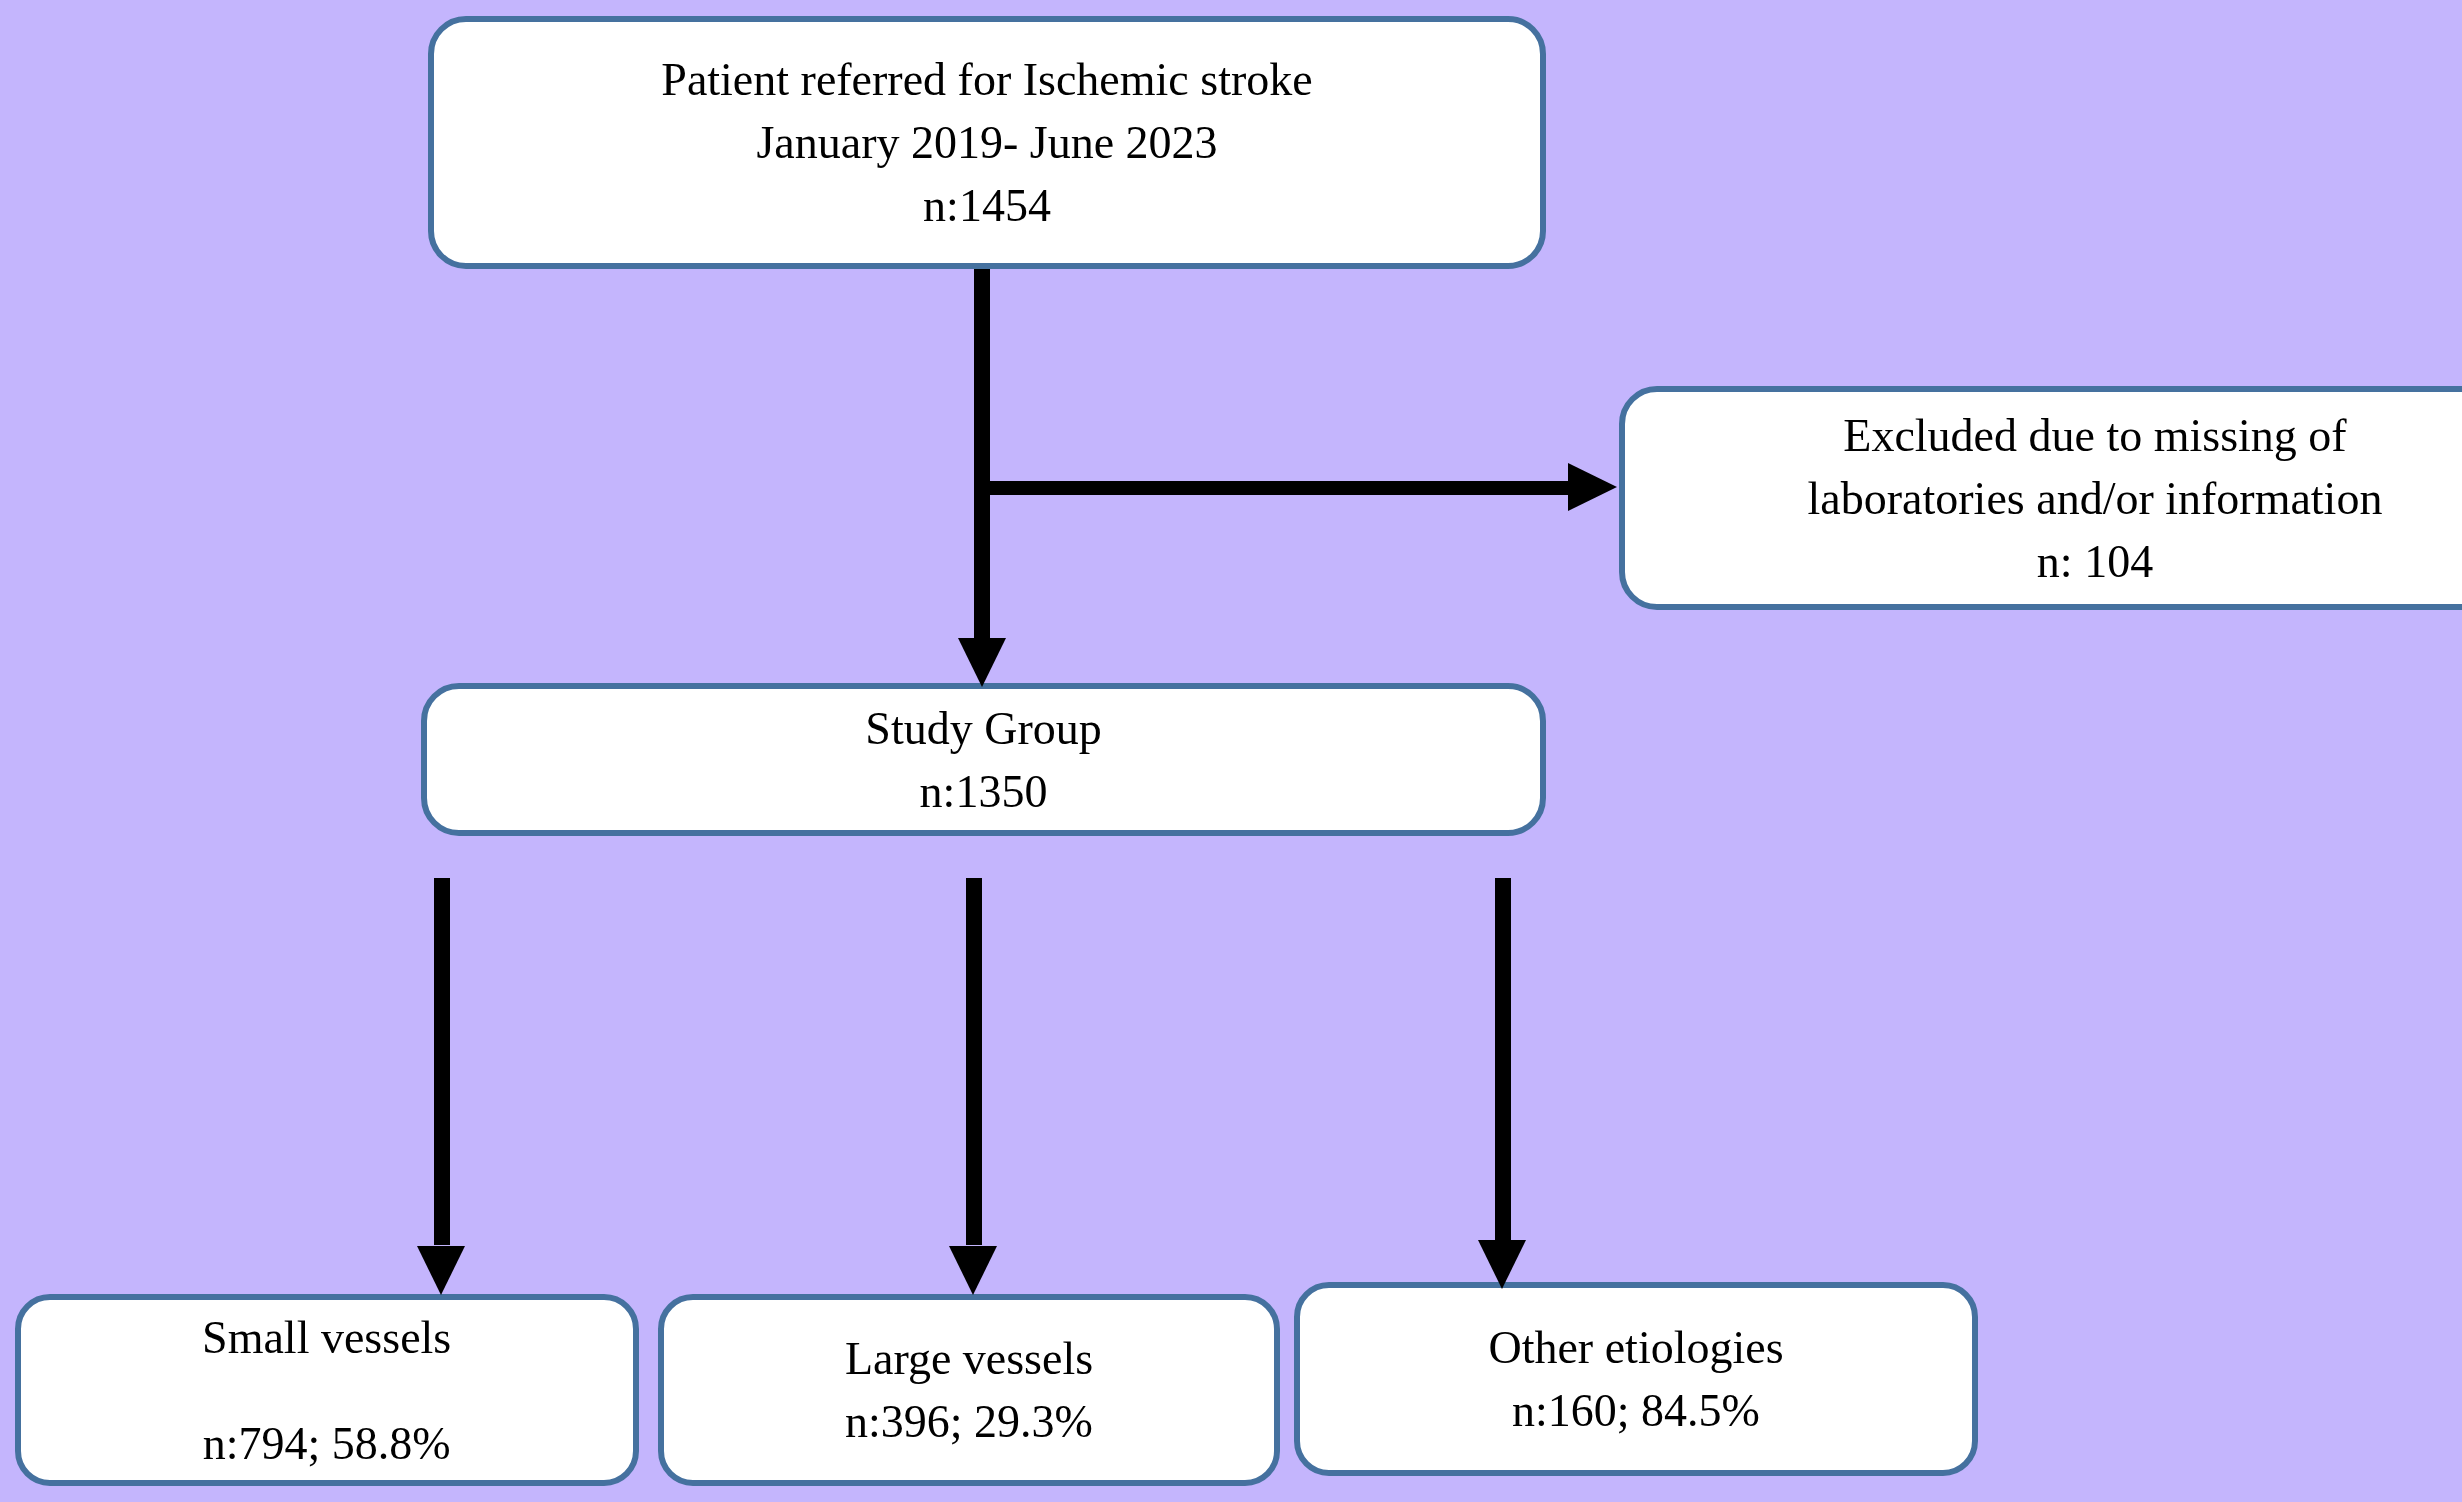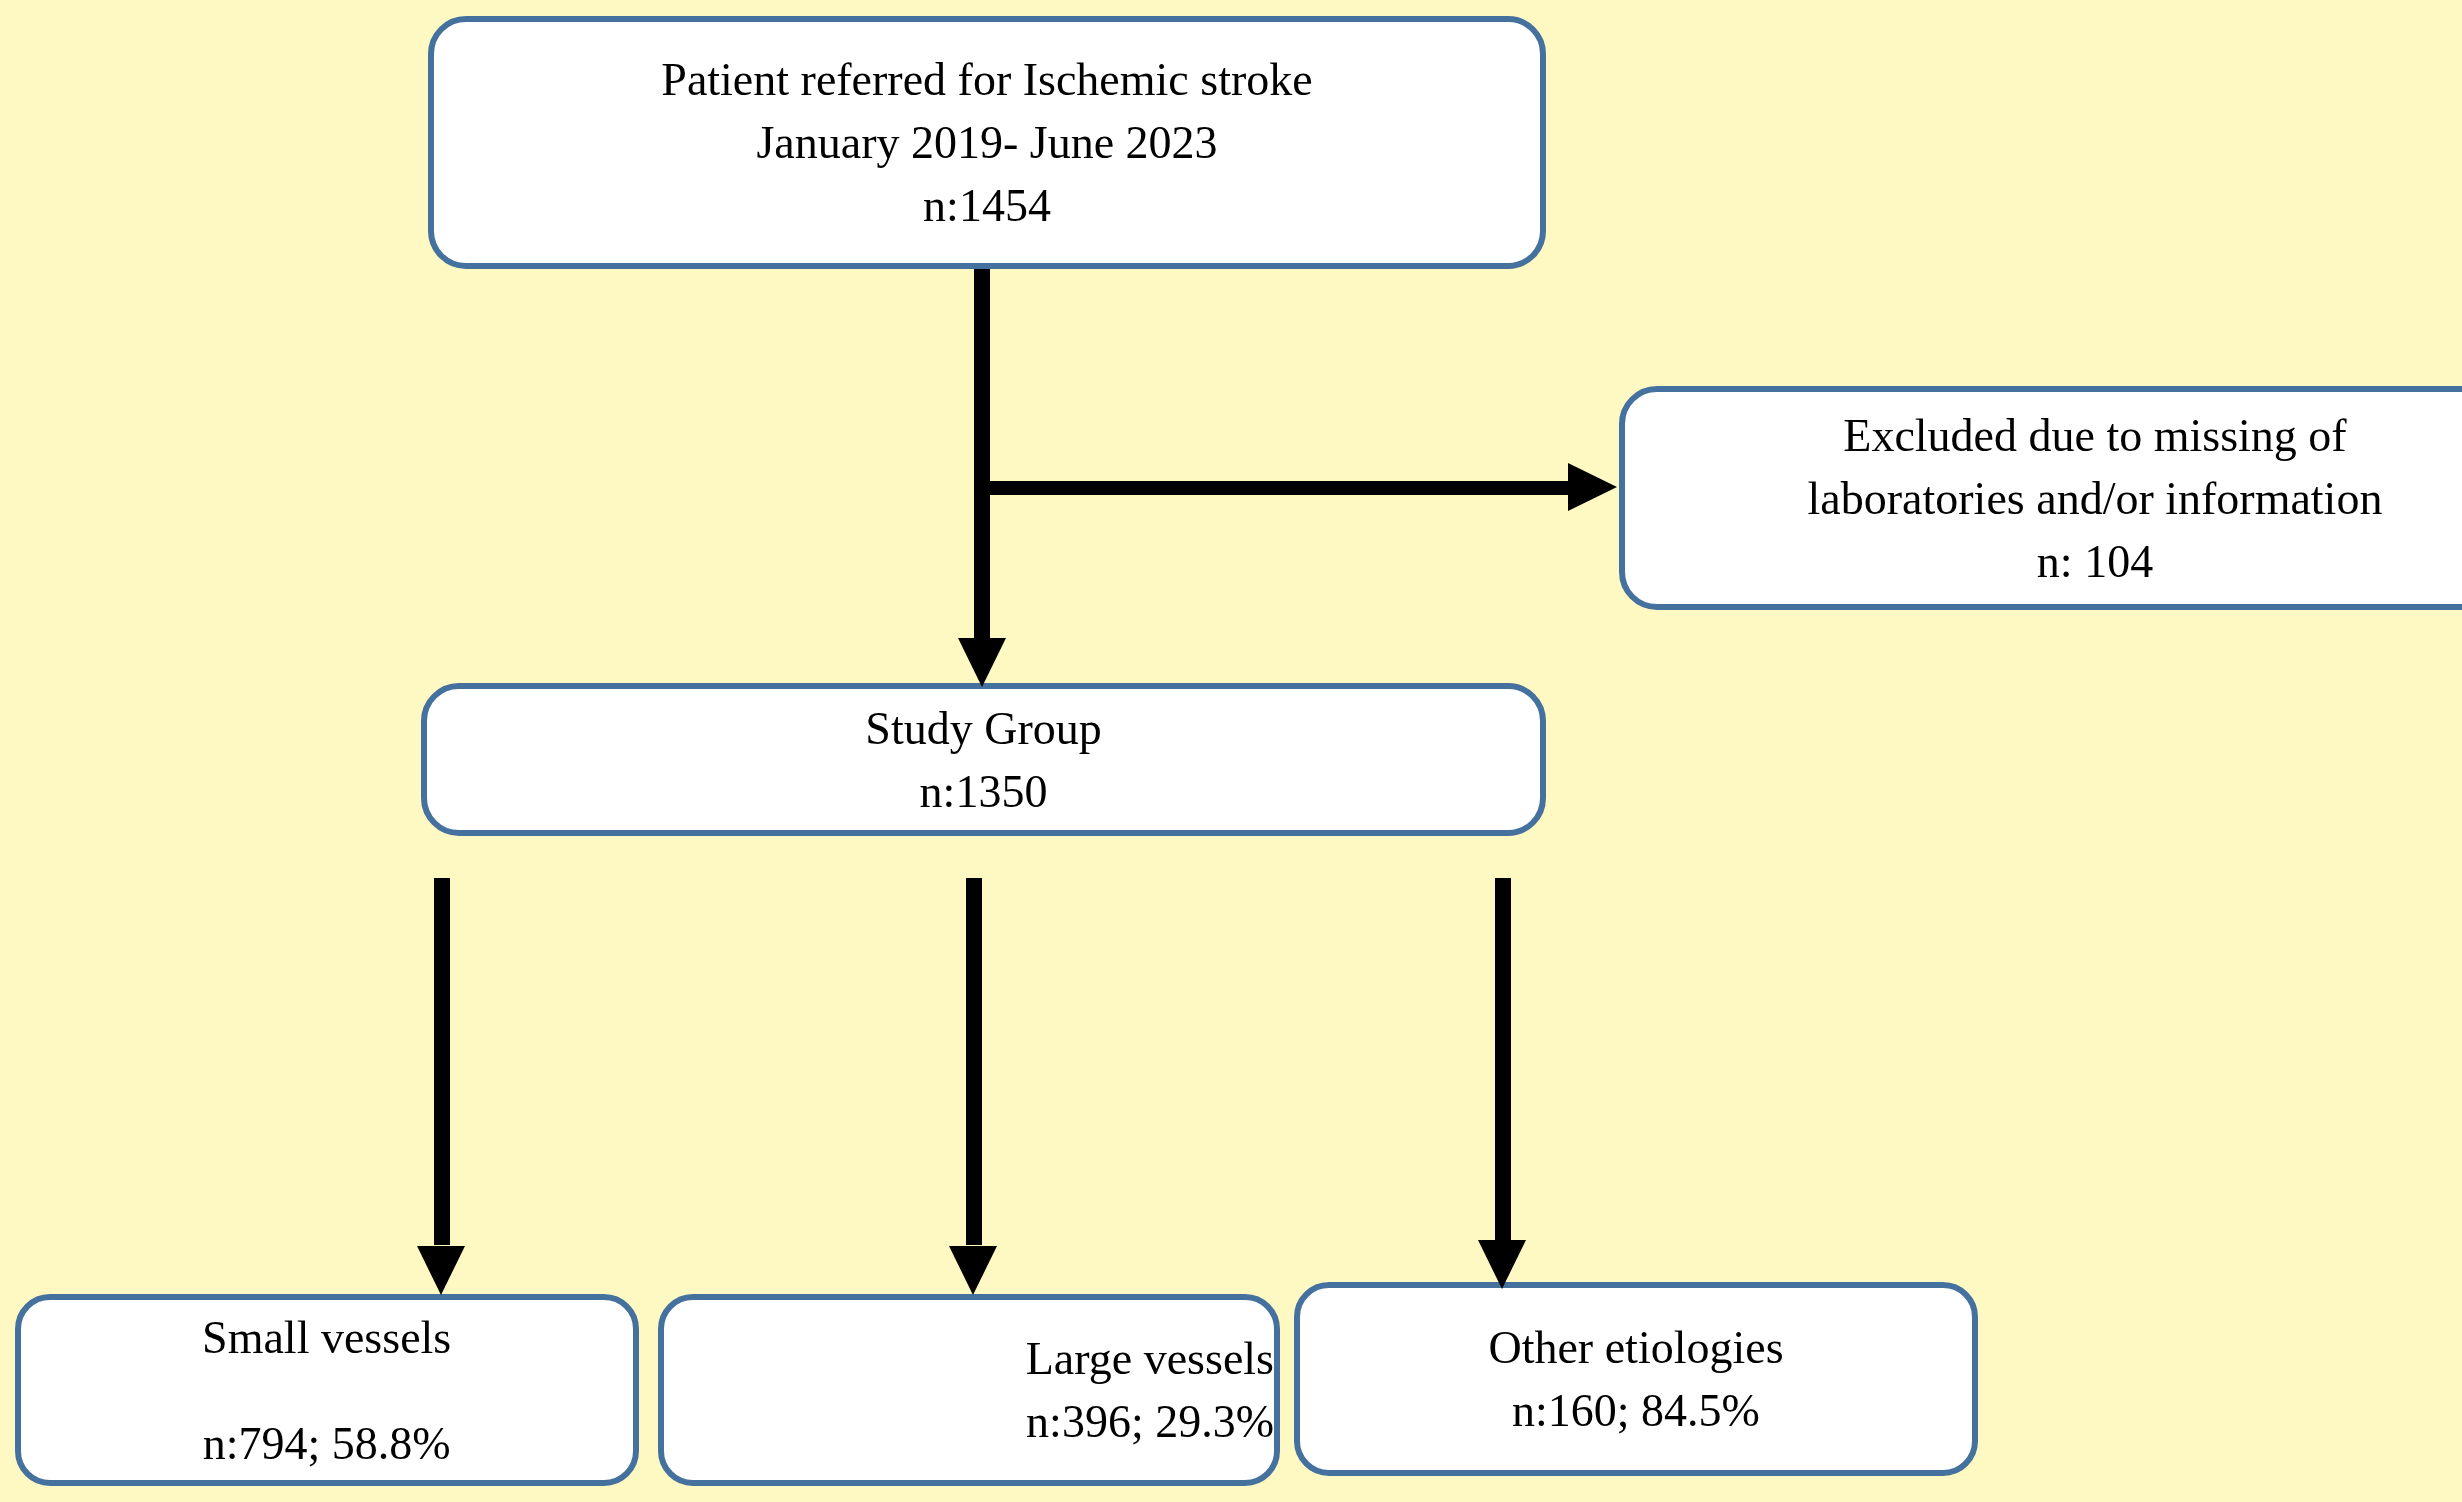--- a/index.html
+++ b/index.html
@@ -52,21 +52,21 @@
     border-top: 24.4px solid transparent;
     border-bottom: 24.4px solid transparent;
     border-left: 49px solid #000000;
   }
 
   
   #box-referral   { left: 428px;  top: 16px;   width: 1118px; height: 253px; }
   #box-excluded   { left: 1619px; top: 386px;  width: 952px; height: 224px; }
   #box-study      { left: 421px;  top: 683px;  width: 1125px; height: 153px; }
   #box-small      { left: 14.7px;   top: 1294px; width: 624px;  height: 192px; border-radius: 35px; gap: 43px; }
-  #box-large      { left: 658px;  top: 1294px; width: 622px;  height: 192px; border-radius: 35px; align-items: flex-end; }
+  #box-large      { left: 658px;  top: 1294px; width: 622px;  height: 192px; border-radius: 35px; }
   #box-other      { left: 1294px; top: 1282px; width: 684px;  height: 194px; border-radius: 35px; }
 
   
   #arrowA-shaft { left: 974px; top: 269px; width: 16px; height: 369px; }
   #arrowA-head  { left: 958px; top: 638px; }
 
   
   #arrowB-shaft { left: 990px; top: 481px; width: 578px; height: 14px; }
   #arrowB-head  { left: 1568px; top: 463px; }
 
@@ -74,21 +74,21 @@
   #arrowC1-shaft { left: 434px;  top: 878px; width: 16px; height: 367px; }
   #arrowC1-head  { left: 417px;  top: 1246px; }
   #arrowC2-shaft { left: 966px; top: 878px; width: 16px; height: 367px; }
   #arrowC2-head  { left: 949px; top: 1246px; }
   #arrowC3-shaft { left: 1495px; top: 878px; width: 16px; height: 362px; }
   #arrowC3-head  { left: 1478px; top: 1240px; }
 </style>
 </head>
 <body>
 
-<div id="canvas" style="background: #fef9c3; color: rgb(0, 0, 0);">
+<div id="canvas" style="background: #c4b5fd; color: rgb(0, 0, 0);">
 
   <div class="box" id="box-referral">
     <span class="line">Patient referred for Ischemic stroke</span>
     <span class="line">January 2019- June 2023</span>
     <span class="line">n:1454</span>
   </div>
 
   <div class="box" id="box-excluded">
     <span class="line">Excluded due to missing of</span>
     <span class="line">laboratories and/or information</span>

